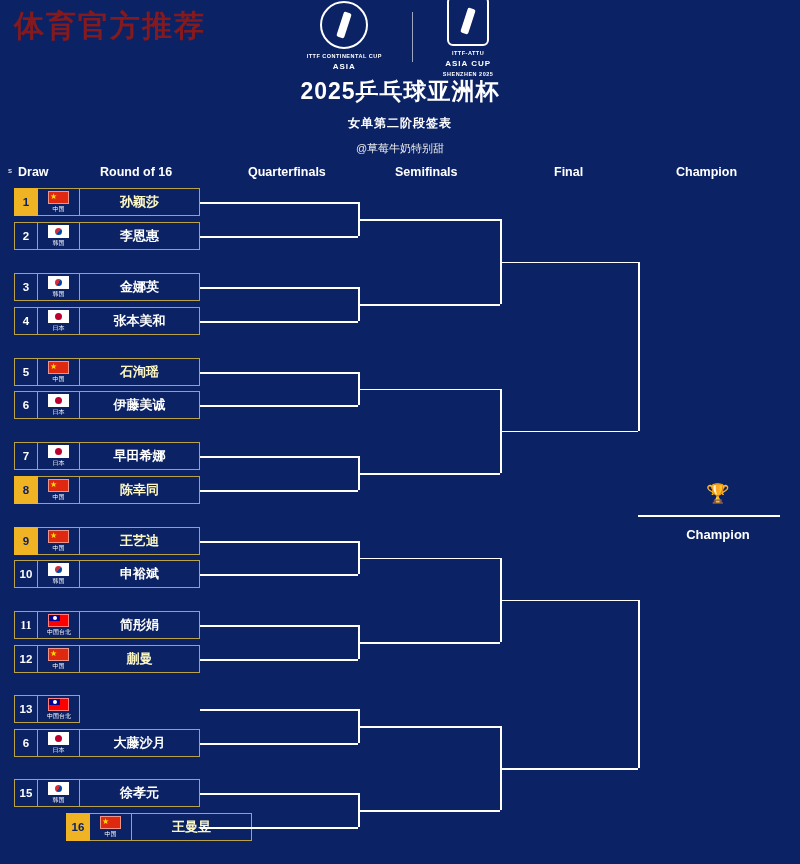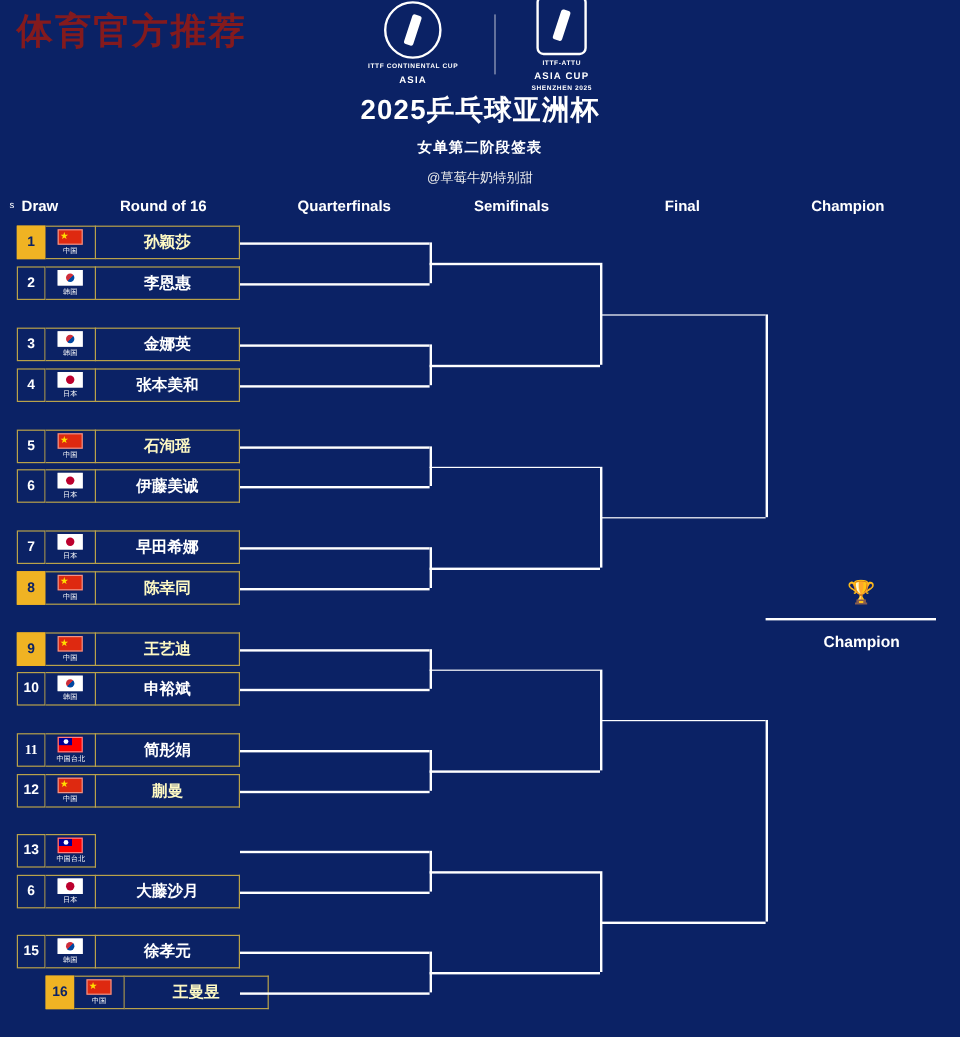--- a/index.html
+++ b/index.html
@@ -427,21 +427,21 @@
       <div class="name-cell">大藤沙月</div>
     </div>
     <div class="seed-row" style="left: 14px; top: 779px;">
       <div class="seed-num">15</div>
       <div class="flag-cell">
         <div class="flag flag-kr"></div>
         <div class="flag-label">韩国</div>
       </div>
       <div class="name-cell">徐孝元</div>
     </div>
-    <div class="seed-row" style="left: 2px; top: 813px; padding-left: 36px;">
+    <div class="seed-row" style="left: 30px; top: 813px; padding-left: 36px;">
       <div class="seed-num hl">16</div>
       <div class="flag-cell">
         <div class="flag flag-cn"></div>
         <div class="flag-label">中国</div>
       </div>
       <div class="name-cell win">王曼昱</div>
     </div>
     <div class="ln h" style="left: 200px; top: 202px; width: 158px;"></div>
     <div class="ln h" style="left: 200px; top: 236px; width: 158px;"></div>
     <div class="ln v" style="left: 358px; top: 202px; height: 34px;"></div>

